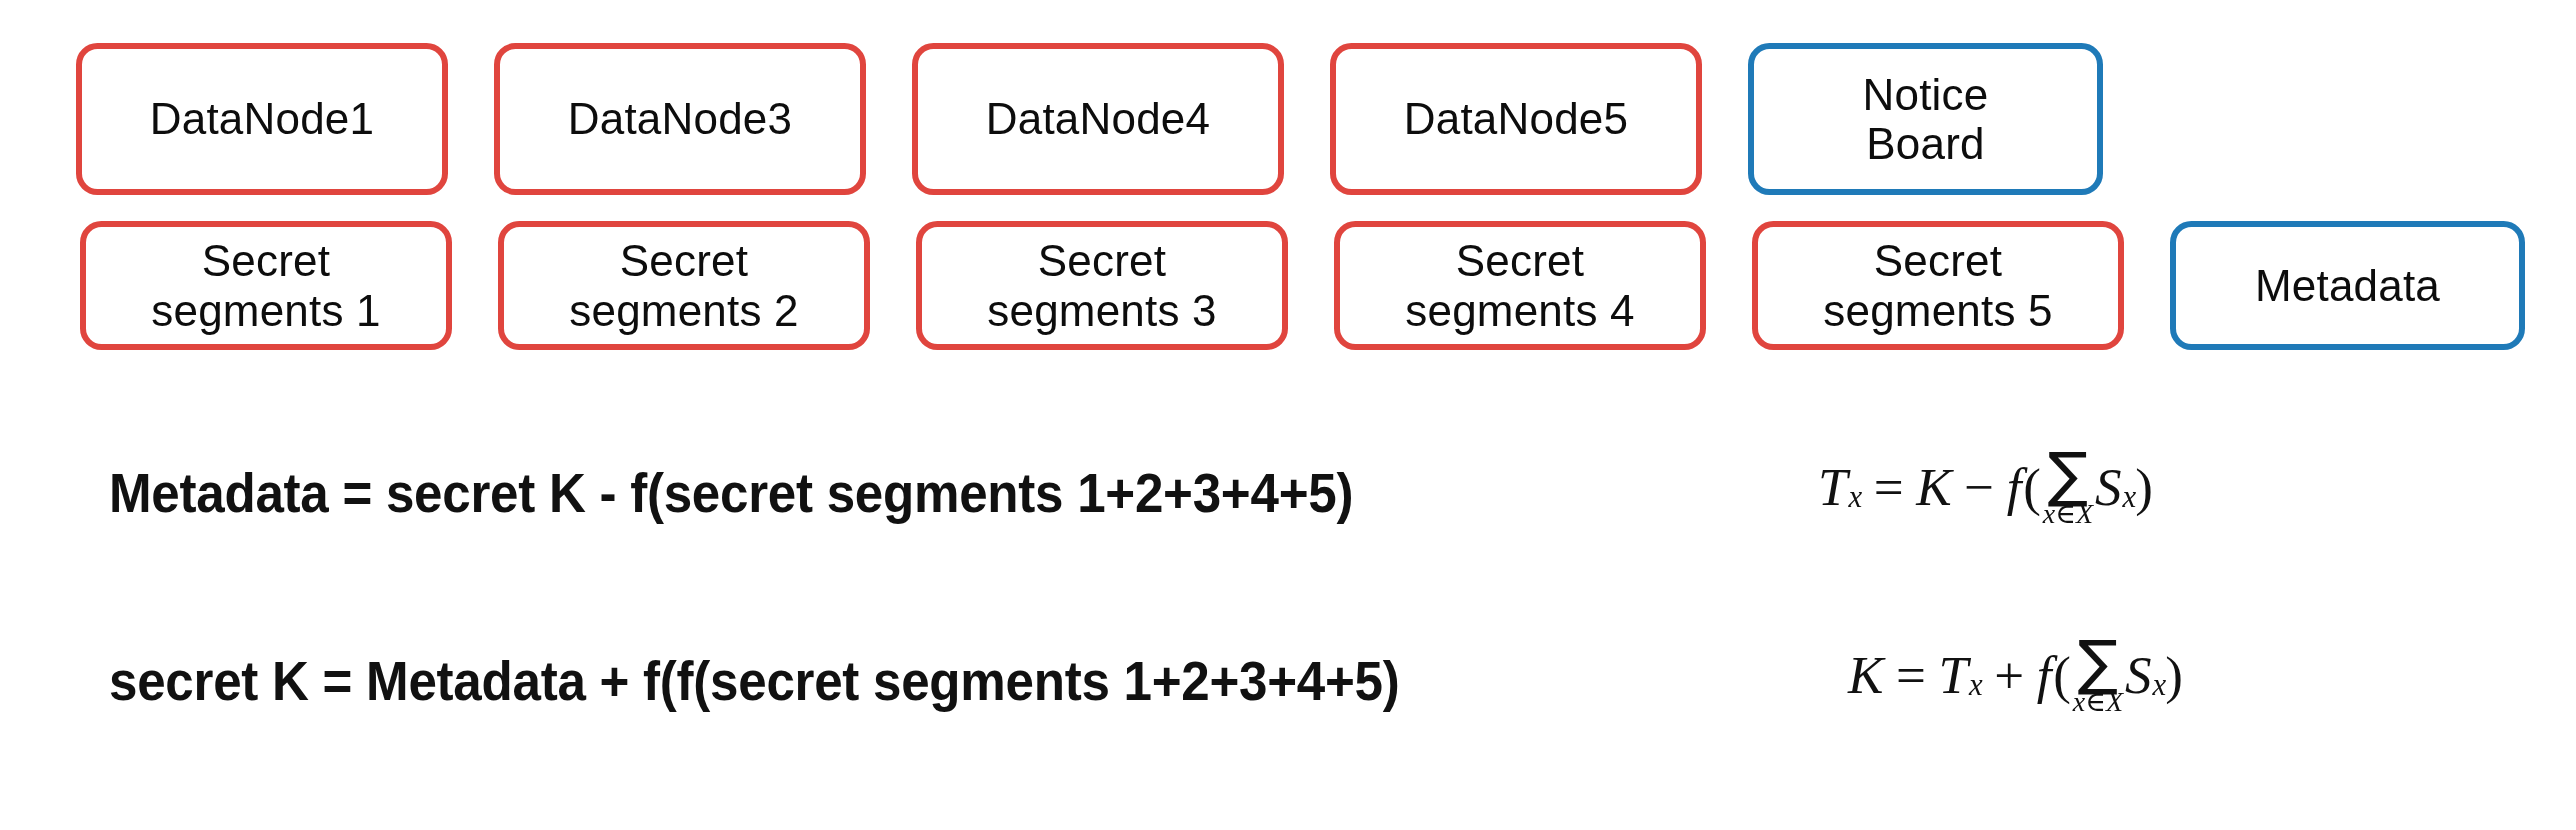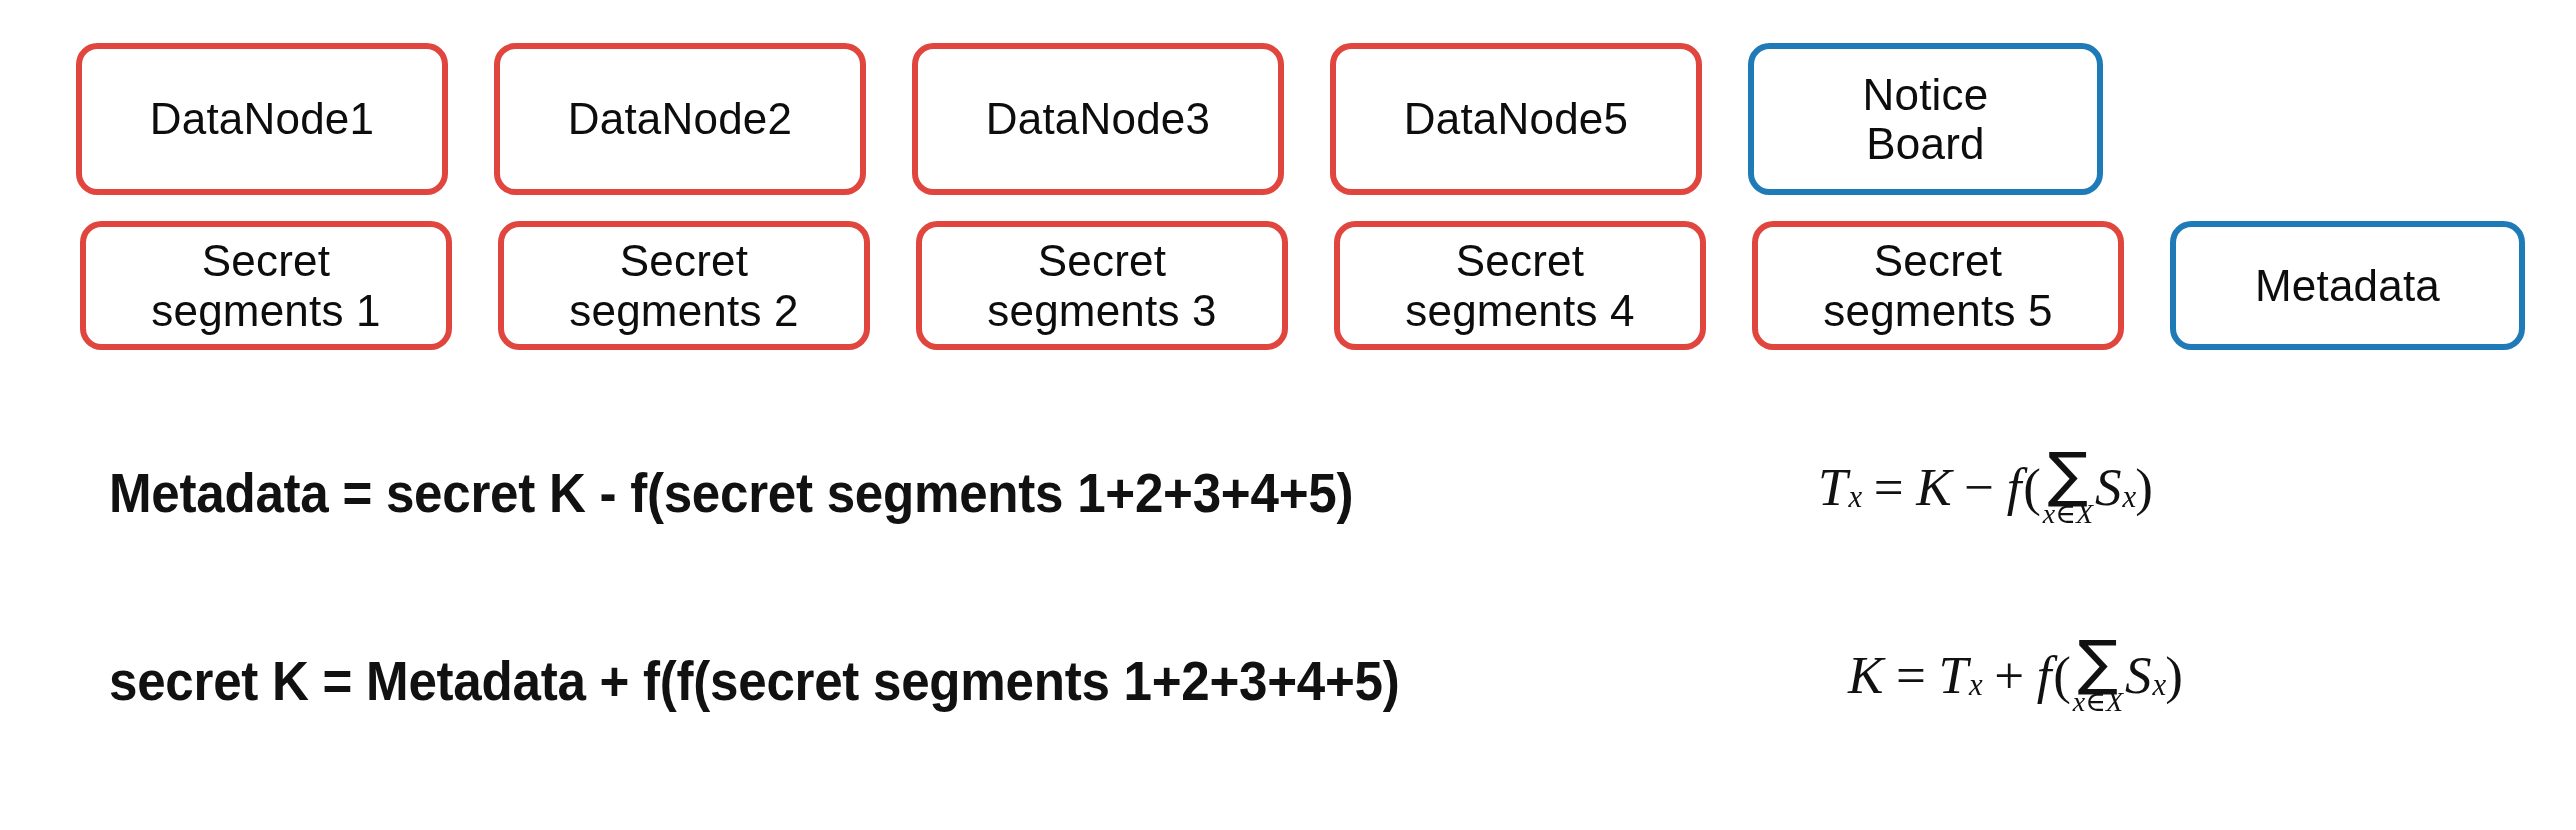--- a/index.html
+++ b/index.html
@@ -122,24 +122,24 @@
 </head>
 <body>
 
 <div id="canvas">
 
   <div class="box-row" id="row-nodes">
     <div class="node-box">
       <span class="box-label">DataNode1</span>
     </div>
     <div class="node-box">
-      <span class="box-label">DataNode2</span>
-    </div>
-    <div class="node-box">
       <span class="box-label">DataNode3</span>
+    </div>
+    <div class="node-box">
+      <span class="box-label">DataNode4</span>
     </div>
     <div class="node-box">
       <span class="box-label">DataNode5</span>
     </div>
     <div class="node-box blue last">
       <span class="box-label">Notice
 Board</span>
     </div>
   </div>
 

